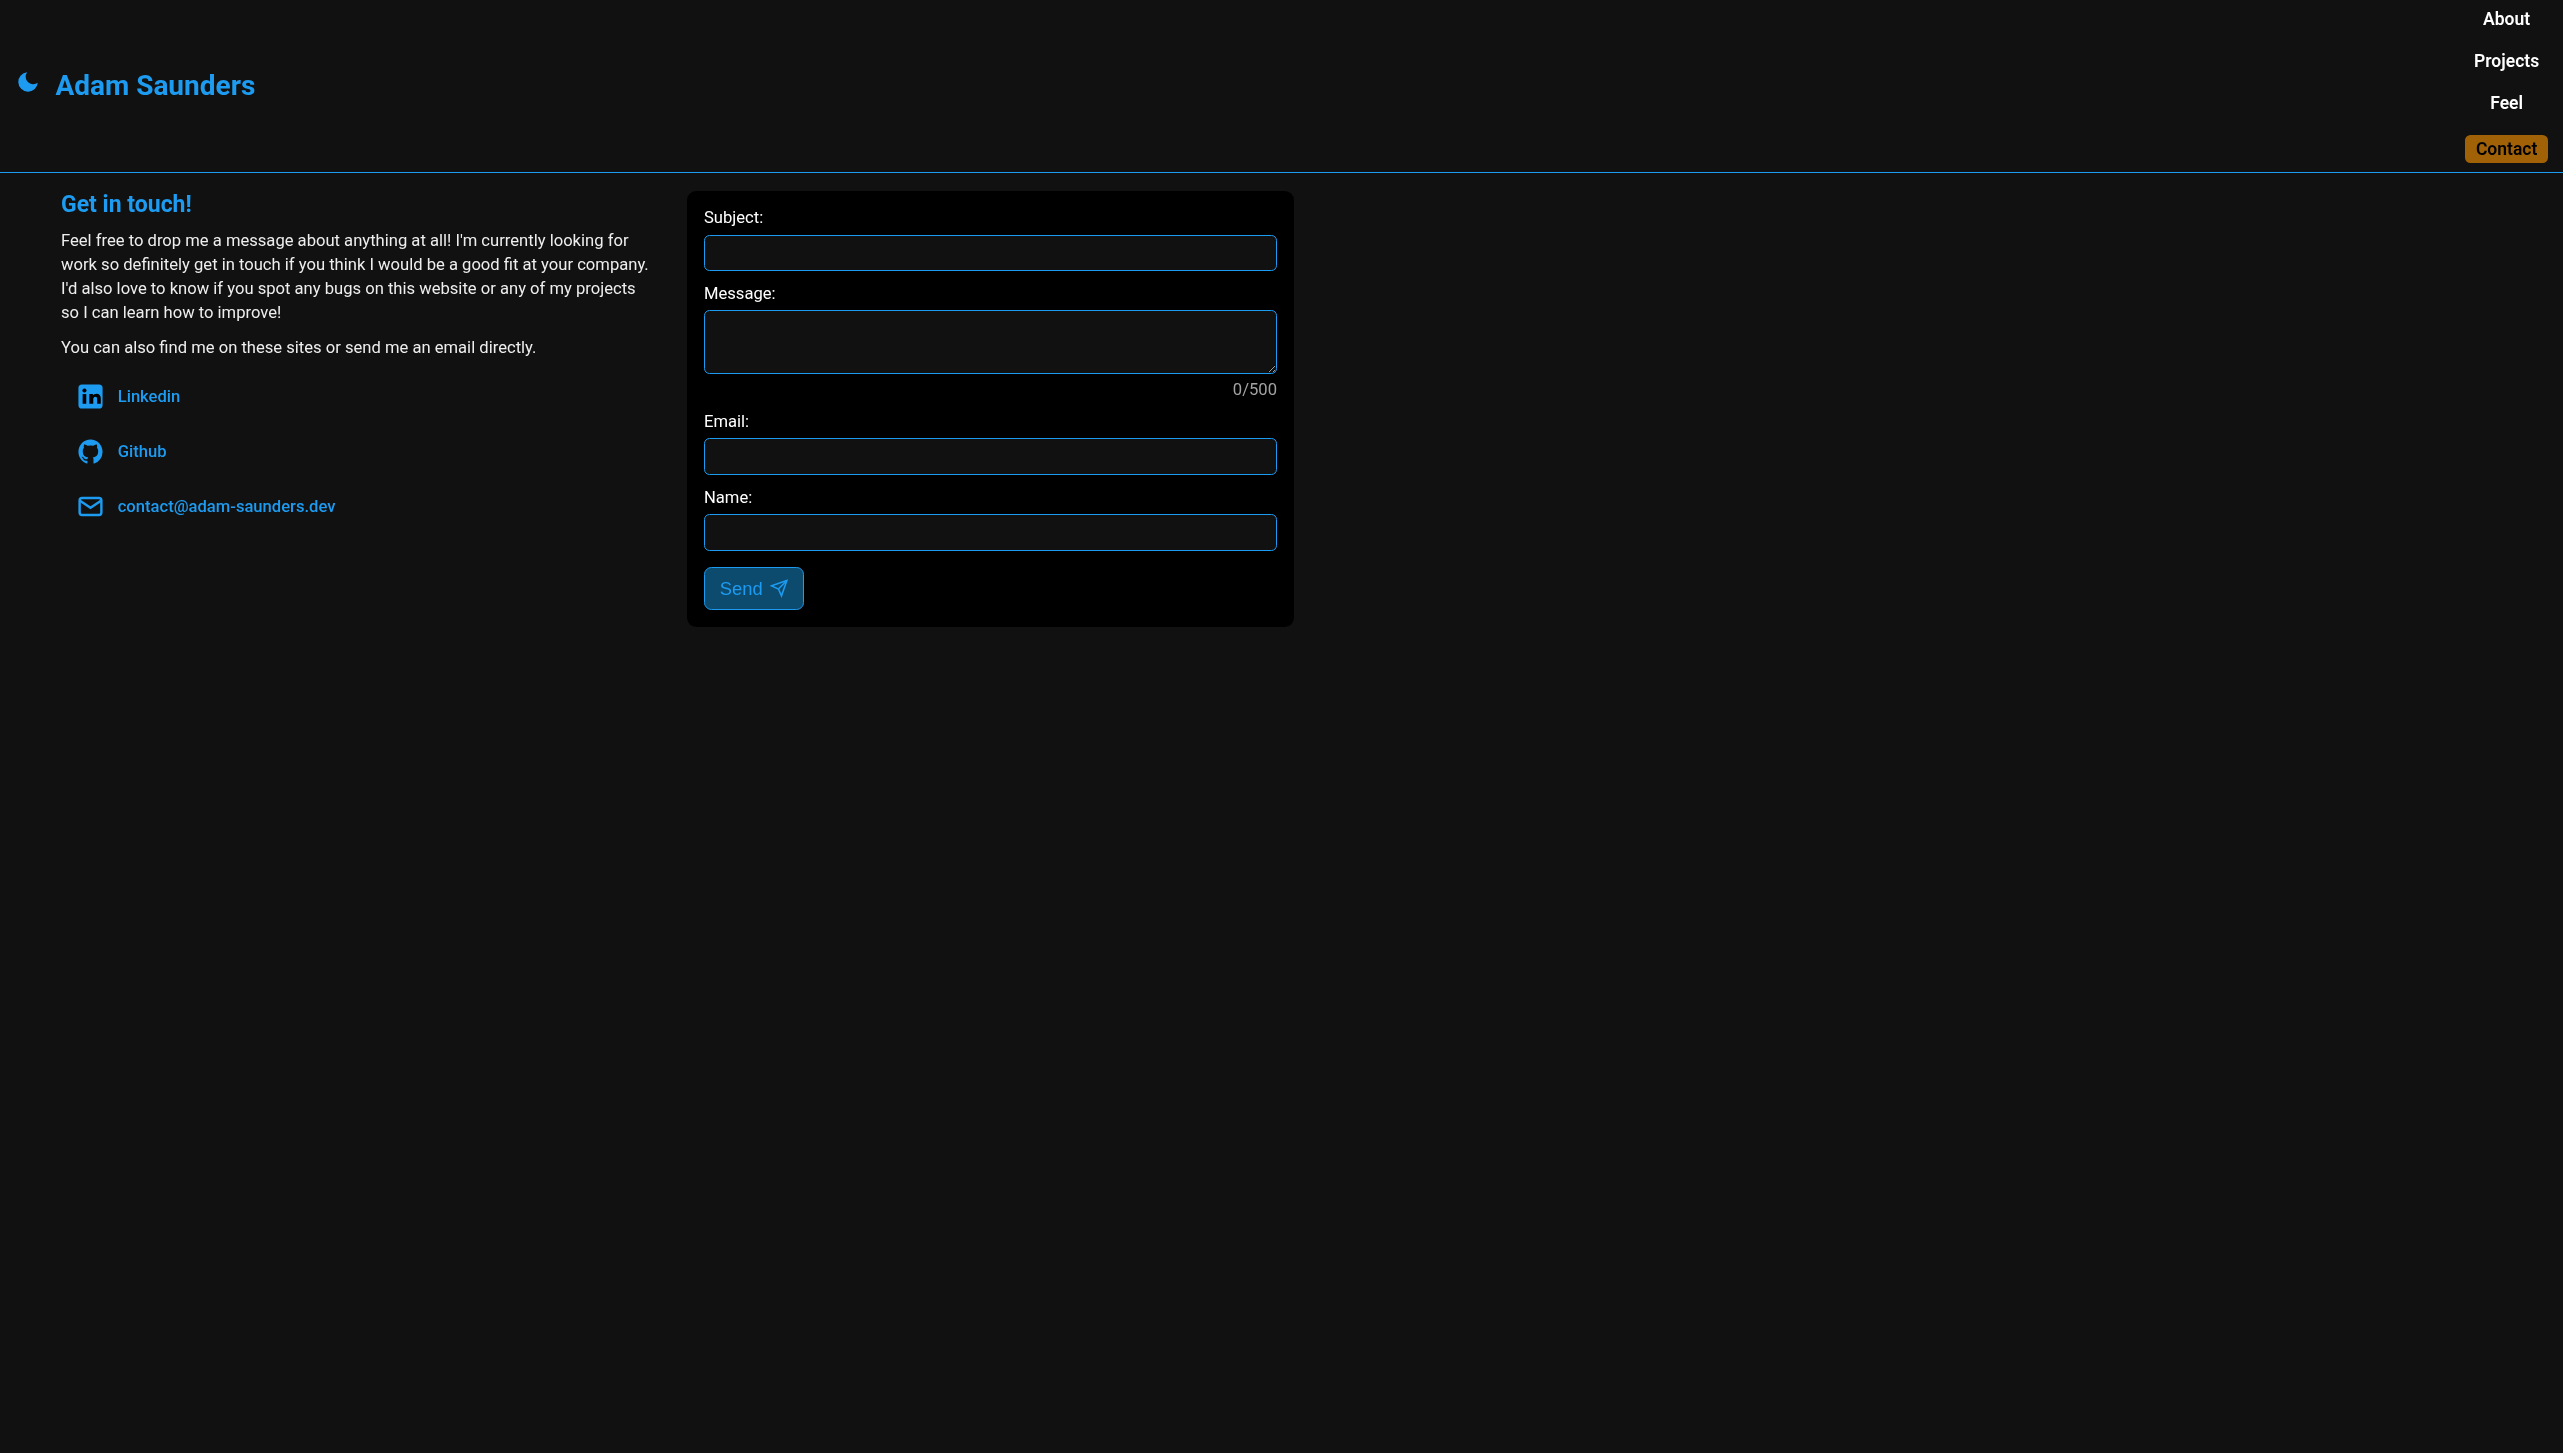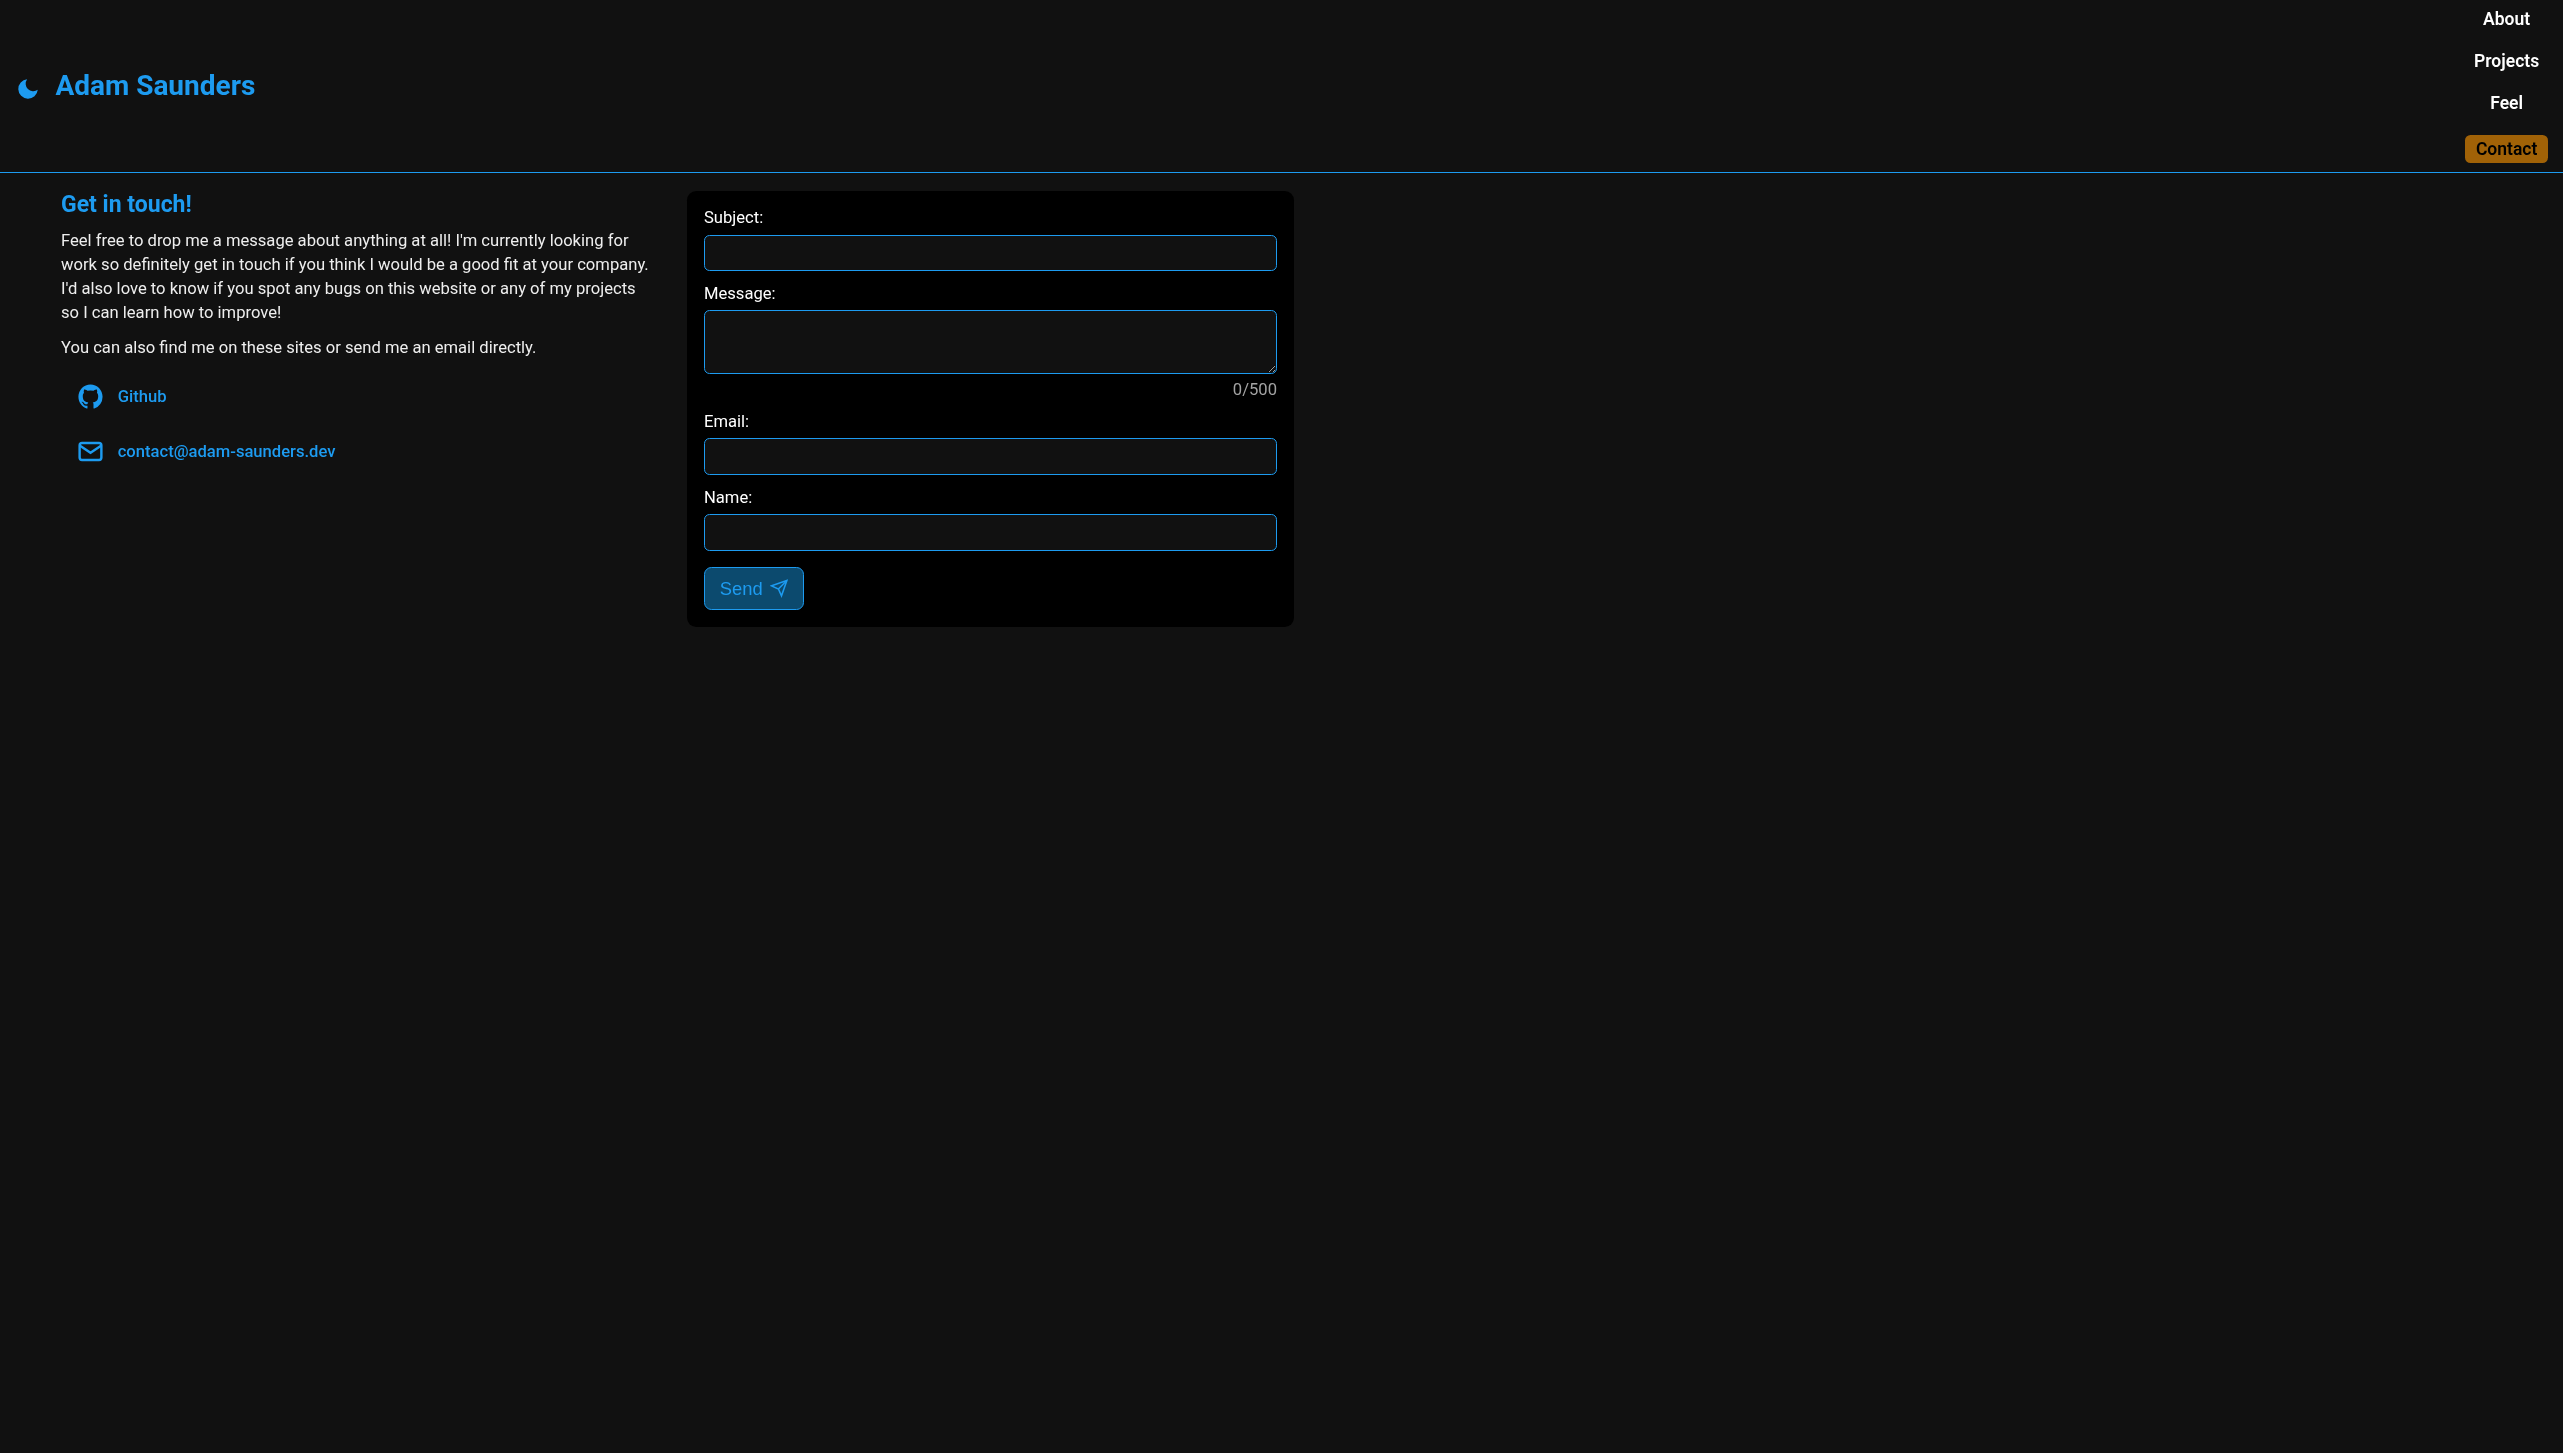--- a/index.html
+++ b/index.html
@@ -18,21 +18,21 @@
 .header {
   display: flex;
   justify-content: space-between;
   align-items: center;
   padding: 9.2px 14.7px;
   border-bottom: 1.8px solid #1d9bf0;
 }
 
 .header-left {
   display: flex;
-  align-items: flex-end;
+  align-items: flex-start;
   gap: 14.7px;
 }
 
 .moon-icon {
   width: 26px;
   height: 26px;
   color: #1d9bf0;
   cursor: pointer;
 }
 
@@ -208,20 +208,31 @@
   </nav>
 </header>
 
 <main class="main">
   <div class="left-col">
     <h2 class="section-title">Get in touch!</h2>
     <p class="paragraph">Feel free to drop me a message about anything at all! I'm currently looking for work so definitely get in touch if you think I would be a good fit at your company. I'd also love to know if you spot any bugs on this website or any of my projects so I can learn how to improve!</p>
     <p class="paragraph">You can also find me on these sites or send me an email directly.</p>
 
     <div class="social-links">
+      <a class="social-link">
+        <span class="social-icon">
+          <svg viewBox="0 0 24 24" fill="currentColor" width="29" height="29">
+            <rect x="2" y="2" width="20" height="20" rx="3" fill="#1d9bf0"></rect>
+            <rect x="5.5" y="10" width="3" height="8" fill="#000"></rect>
+            <circle cx="7" cy="7" r="1.7" fill="#000"></circle>
+            <path d="M11 10h3v1.2c.5-.9 1.6-1.5 3-1.5 2.2 0 3.5 1.4 3.5 4v4.3h-3v-4c0-1.1-.5-1.8-1.5-1.8s-1.7.8-1.7 1.9v3.9H11V10z" fill="#000"></path>
+          </svg>
+        </span>
+        <span>Linkedin</span>
+      </a>
 
       <a class="social-link">
         <span class="social-icon">
           <svg viewBox="0 0 24 24" fill="currentColor" width="29" height="29">
             <path d="M12 2C6.48 2 2 6.58 2 12.25c0 4.53 2.87 8.37 6.84 9.73.5.1.68-.22.68-.49 0-.24-.01-1.05-.01-1.9-2.78.62-3.37-1.2-3.37-1.2-.46-1.18-1.11-1.5-1.11-1.5-.91-.63.07-.62.07-.62 1 .07 1.53 1.05 1.53 1.05.89 1.56 2.34 1.11 2.91.85.09-.66.35-1.11.63-1.37-2.22-.26-4.56-1.14-4.56-5.07 0-1.12.39-2.03 1.03-2.75-.1-.26-.45-1.3.1-2.72 0 0 .84-.28 2.75 1.05a9.3 9.3 0 0 1 5 0c1.91-1.33 2.75-1.05 2.75-1.05.55 1.42.2 2.46.1 2.72.64.72 1.03 1.63 1.03 2.75 0 3.94-2.34 4.81-4.57 5.06.36.32.68.94.68 1.9 0 1.37-.01 2.48-.01 2.82 0 .27.18.6.69.49A10.27 10.27 0 0 0 22 12.25C22 6.58 17.52 2 12 2z"></path>
           </svg>
         </span>
         <span>Github</span>
       </a>
 

